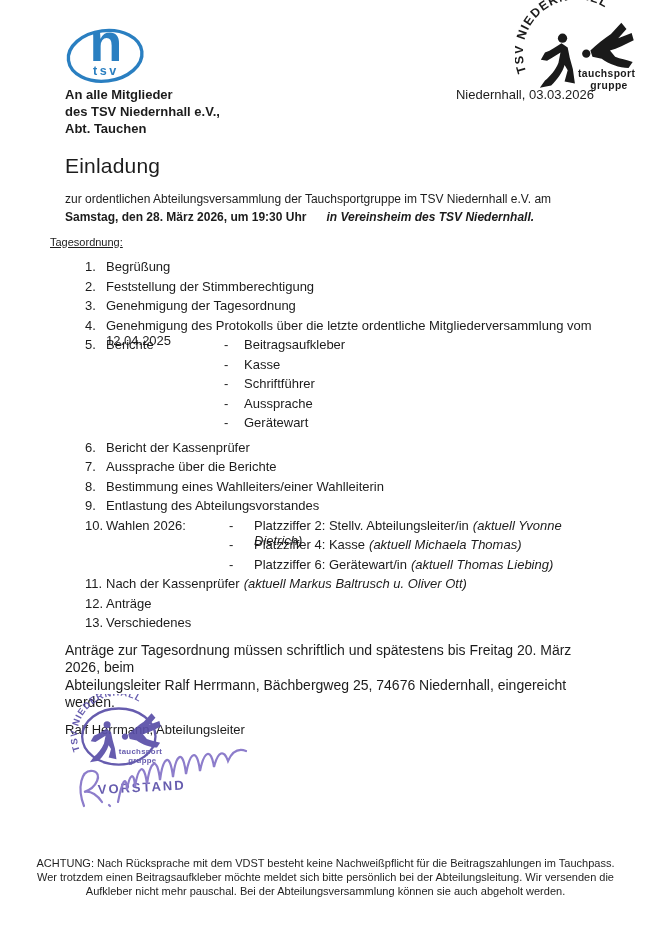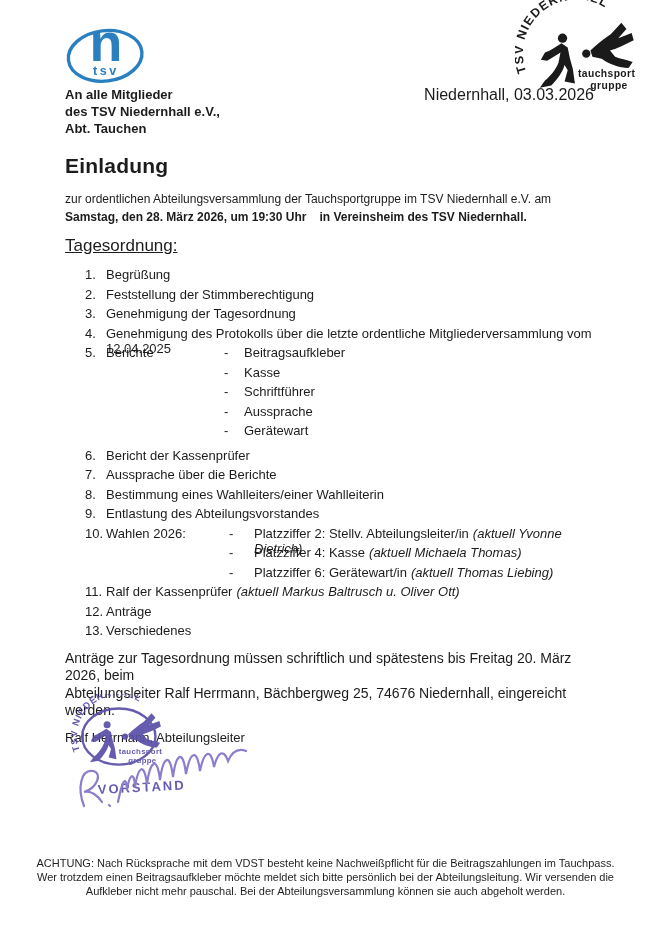--- a/index.html
+++ b/index.html
@@ -11,29 +11,29 @@
     font-family:"Liberation Sans", sans-serif;
     color:var(--ink-text,#1c1c1c);
     overflow:hidden;
   }
   
   .tsv-logo{position:absolute;left:64px;top:8px;width:84px;height:84px;color:var(--logo-blue,#2a7fc1);}
   .stamp-top{position:absolute;right:10px;top:0px;width:126px;height:98px;color:var(--ink-black,#1a1a1a);}
   
   .addr-row{display:flex;justify-content:space-between;align-items:flex-start;margin:86px 57px 0 65px;}
   .recipient{font-weight:bold;font-size:13px;line-height:17px;}
-  .place-date{font-size:16px;line-height:17px;}
-  
-  .doc-title{margin:17px 8px 0 65px;font-size:21px;font-weight:bold;letter-spacing:0.2px;}
+  .place-date{font-size:13px;line-height:17px;}
+  
+  .doc-title{margin:17px 8px 0 65px;font-size:21px;font-weight:normal;letter-spacing:0.2px;}
   
   .intro{margin:13px 45px 0 65px;font-size:12px;line-height:17.5px;}
   .intro .b{font-weight:bold;}
-  .intro .b2{font-weight:bold;margin-left:13px;}
-  
-  .agenda-heading{margin:10px 0 0 65px;font-size:17px;text-decoration:underline;}
+  .intro .b2{font-weight:bold;margin-left:20px;font-style:italic;}
+  
+  .agenda-heading{margin:10px 0 0 50px;font-size:11px;text-decoration:underline;}
   .agenda{margin:11px 45px 0 65px;padding-left:20px;font-size:13px;}
   .arow{display:flex;height:19.5px;align-items:flex-start;line-height:15px;}
   .num{width:21px;flex:none;}
   .itext{flex:1;}
   .itext-fixed{width:118px;flex:none;}
   .itext-fixed10{width:123px;flex:none;}
   .dash{width:20px;flex:none;}
   .dash10{width:25px;flex:none;}
   .sub{flex:1;}
   .cont5{padding-left:139px;}
@@ -172,21 +172,21 @@
       <span class="dash10">-</span>
       <span class="sub"><span>Platzziffer 4: Kasse</span><span class="it gap-left">(aktuell Michaela Thomas)</span></span>
     </div>
     <div class="arow cont10">
       <span class="dash10">-</span>
       <span class="sub"><span>Platzziffer 6: Gerätewart/in</span><span class="it gap-left">(aktuell Thomas Liebing)</span></span>
     </div>
 
     <div class="arow">
       <span class="num">11.</span>
-      <span class="itext"><span>Ralf der Kassenprüfer</span><span class="it gap-left">(aktuell Markus Baltrusch u. Oliver Ott)</span></span>
+      <span class="itext"><span>Nach der Kassenprüfer</span><span class="it gap-left">(aktuell Markus Baltrusch u. Oliver Ott)</span></span>
     </div>
     <div class="arow">
       <span class="num">12.</span>
       <span class="itext">Anträge</span>
     </div>
     <div class="arow">
       <span class="num">13.</span>
       <span class="itext">Verschiedenes</span>
     </div>
 

